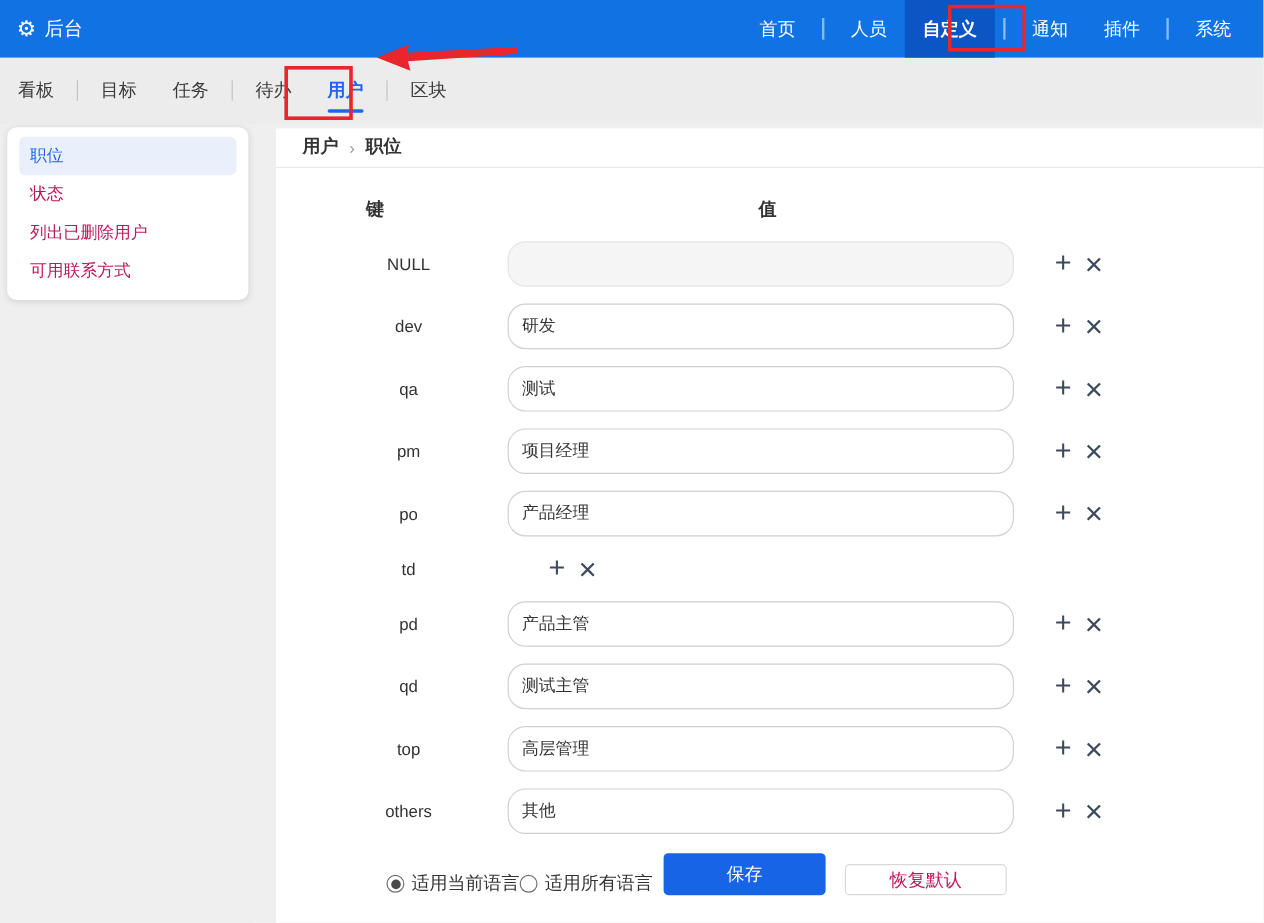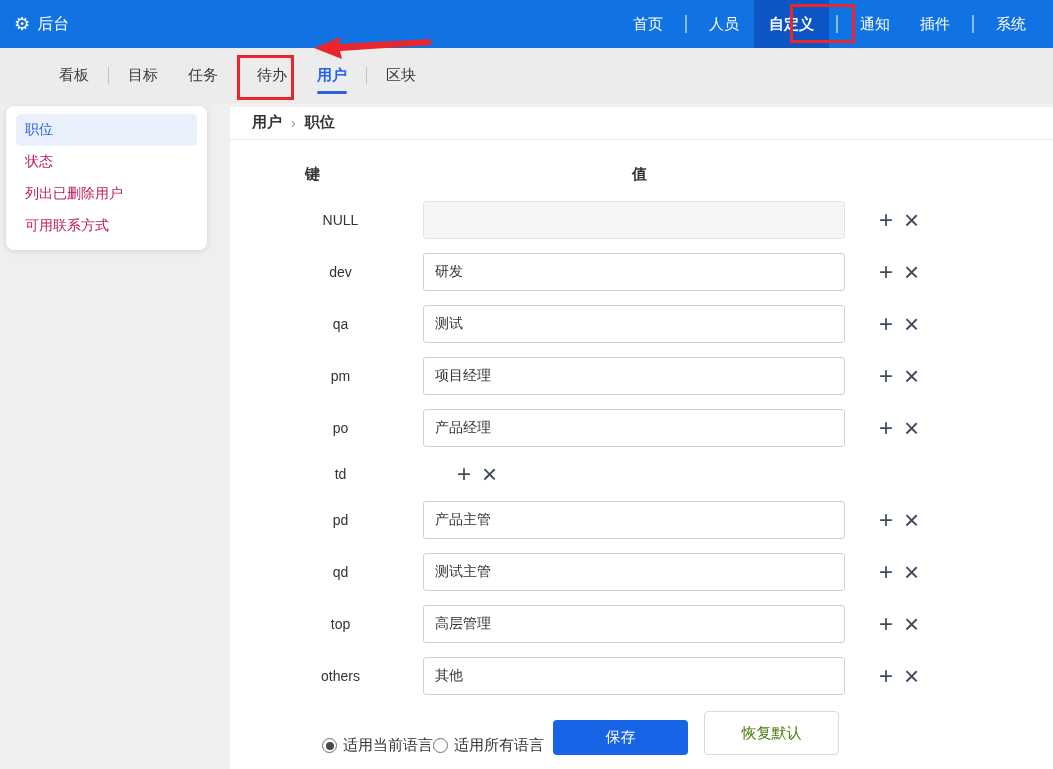--- a/index.html
+++ b/index.html
@@ -17,21 +17,21 @@
   }
   .brand { margin-left: 14px; font-size: 16px; display: flex; align-items: center; gap: 7px; cursor: pointer; }
   .brand .gear { font-size: 18px; line-height: 1; }
   .top-nav { margin-left: auto; margin-right: 12px; display: flex; align-items: center; height: 100%; font-size: 15px; }
   .top-item { padding: 0 15px; height: 100%; display: flex; align-items: center; cursor: pointer; white-space: nowrap; }
   .top-item.active { background: var(--topbar-active, #0b55c4); font-weight: bold; }
   .top-sep { width: 2px; height: 18px; background: rgba(255,255,255,.5); margin: 0 7px; }
   
   .subnav {
     height: 55px; background: var(--subnav-bg, #ececec);
-    display: flex; align-items: center; font-size: 15px; color: #3a3a3a; position: relative; padding-left: 44px;
+    display: flex; align-items: center; font-size: 15px; color: #3a3a3a; position: relative;
   }
   .sub-item { margin: 0 15px; height: 100%; display: flex; align-items: center; position: relative; cursor: pointer; white-space: nowrap; }
   .sub-item.active { color: var(--accent, #2563e8); font-weight: bold; }
   .sub-item.active::after {
     content: ""; position: absolute; left: 0; right: 0; bottom: 9px; height: 3px;
     background: var(--accent, #2563e8); border-radius: 2px;
   }
   .sub-sep { width: 1px; height: 17px; background: #c3c3c3; margin: 0 4px; }
   
   .sidebar {
@@ -51,21 +51,21 @@
     border-bottom: 1px solid #e8e8e8; display: flex; align-items: center; gap: 9px;
   }
   .crumb-sep { color: #9a9a9a; font-weight: normal; font-size: 14px; }
   .table { margin-top: 25px; }
   .hdr-row { display: flex; font-size: 15px; font-weight: bold; margin-bottom: 17px; }
   .hdr-key { width: 165px; text-align: center; }
   .hdr-val { margin-left: 237px; }
   .row { display: flex; align-items: center; margin-bottom: 14px; }
   .row-key { width: 165px; text-align: center; font-size: 14px; color: #333; margin-left: 28px; }
   .row-input {
-    width: 422px; height: 38px; border: 1px solid #d0d0d5; border-radius: 3px;
+    width: 422px; height: 38px; border: 1px solid #d0d0d5; border-radius: 15px;
     padding: 17px 11px; font-size: 14px; color: #333; outline: none;
     font-family: inherit; background: #fff;
   }
   .row-input:disabled { background: #f5f5f6; border-color: #e3e3e6; }
   .icon-btn { line-height: 1; color: #3d4a5c; cursor: pointer; user-select: none; }
   .icon-plus { font-size: 24px; font-weight: 300; margin-left: 34px; }
   .icon-times { font-size: 26px; font-weight: 300; margin-left: 11px; }
   
   .footer-row { display: flex; align-items: flex-end; margin: 16px 0 0 92px; font-size: 15px; }
   .radio-group { display: flex; align-items: center; cursor: pointer; }
@@ -74,22 +74,22 @@
     display: inline-flex; align-items: center; justify-content: center; margin-right: 6px;
     background: #fff; flex: none;
   }
   .radio.checked::after { content: ""; width: 8px; height: 8px; border-radius: 50%; background: #4a4a4a; }
   .btn-save {
     margin-left: 9px; width: 135px; height: 35px; border: none; border-radius: 4px;
     background: var(--save-btn, #1764e6); color: #fff; font-size: 15px; cursor: pointer;
     font-family: inherit;
   }
   .btn-reset {
-    margin-left: 16px; width: 135px; height: 44px; border: 1px solid #d9d9d9; border-radius: 4px;
-    background: #fff; color: #4d7c0f; font-size: 15px; cursor: pointer; font-family: inherit;
+    margin-left: 16px; width: 135px; height: 26px; border: 1px solid #d9d9d9; border-radius: 4px;
+    background: #fff; color: #be185d; font-size: 15px; cursor: pointer; font-family: inherit;
   }
   
   .anno { position: absolute; border: 3px solid var(--anno-red, #e8262b); z-index: 20; pointer-events: none; }
   .anno-box-1 { left: 790px; top: 4px; width: 65px; height: 39px; }
   .anno-box-2 { left: 237px; top: 55px; width: 57px; height: 45px; }
   .anno-arrow { position: absolute; left: 311px; top: 34px; z-index: 21; pointer-events: none; }
 </style>
 </head>
 <body>
 

